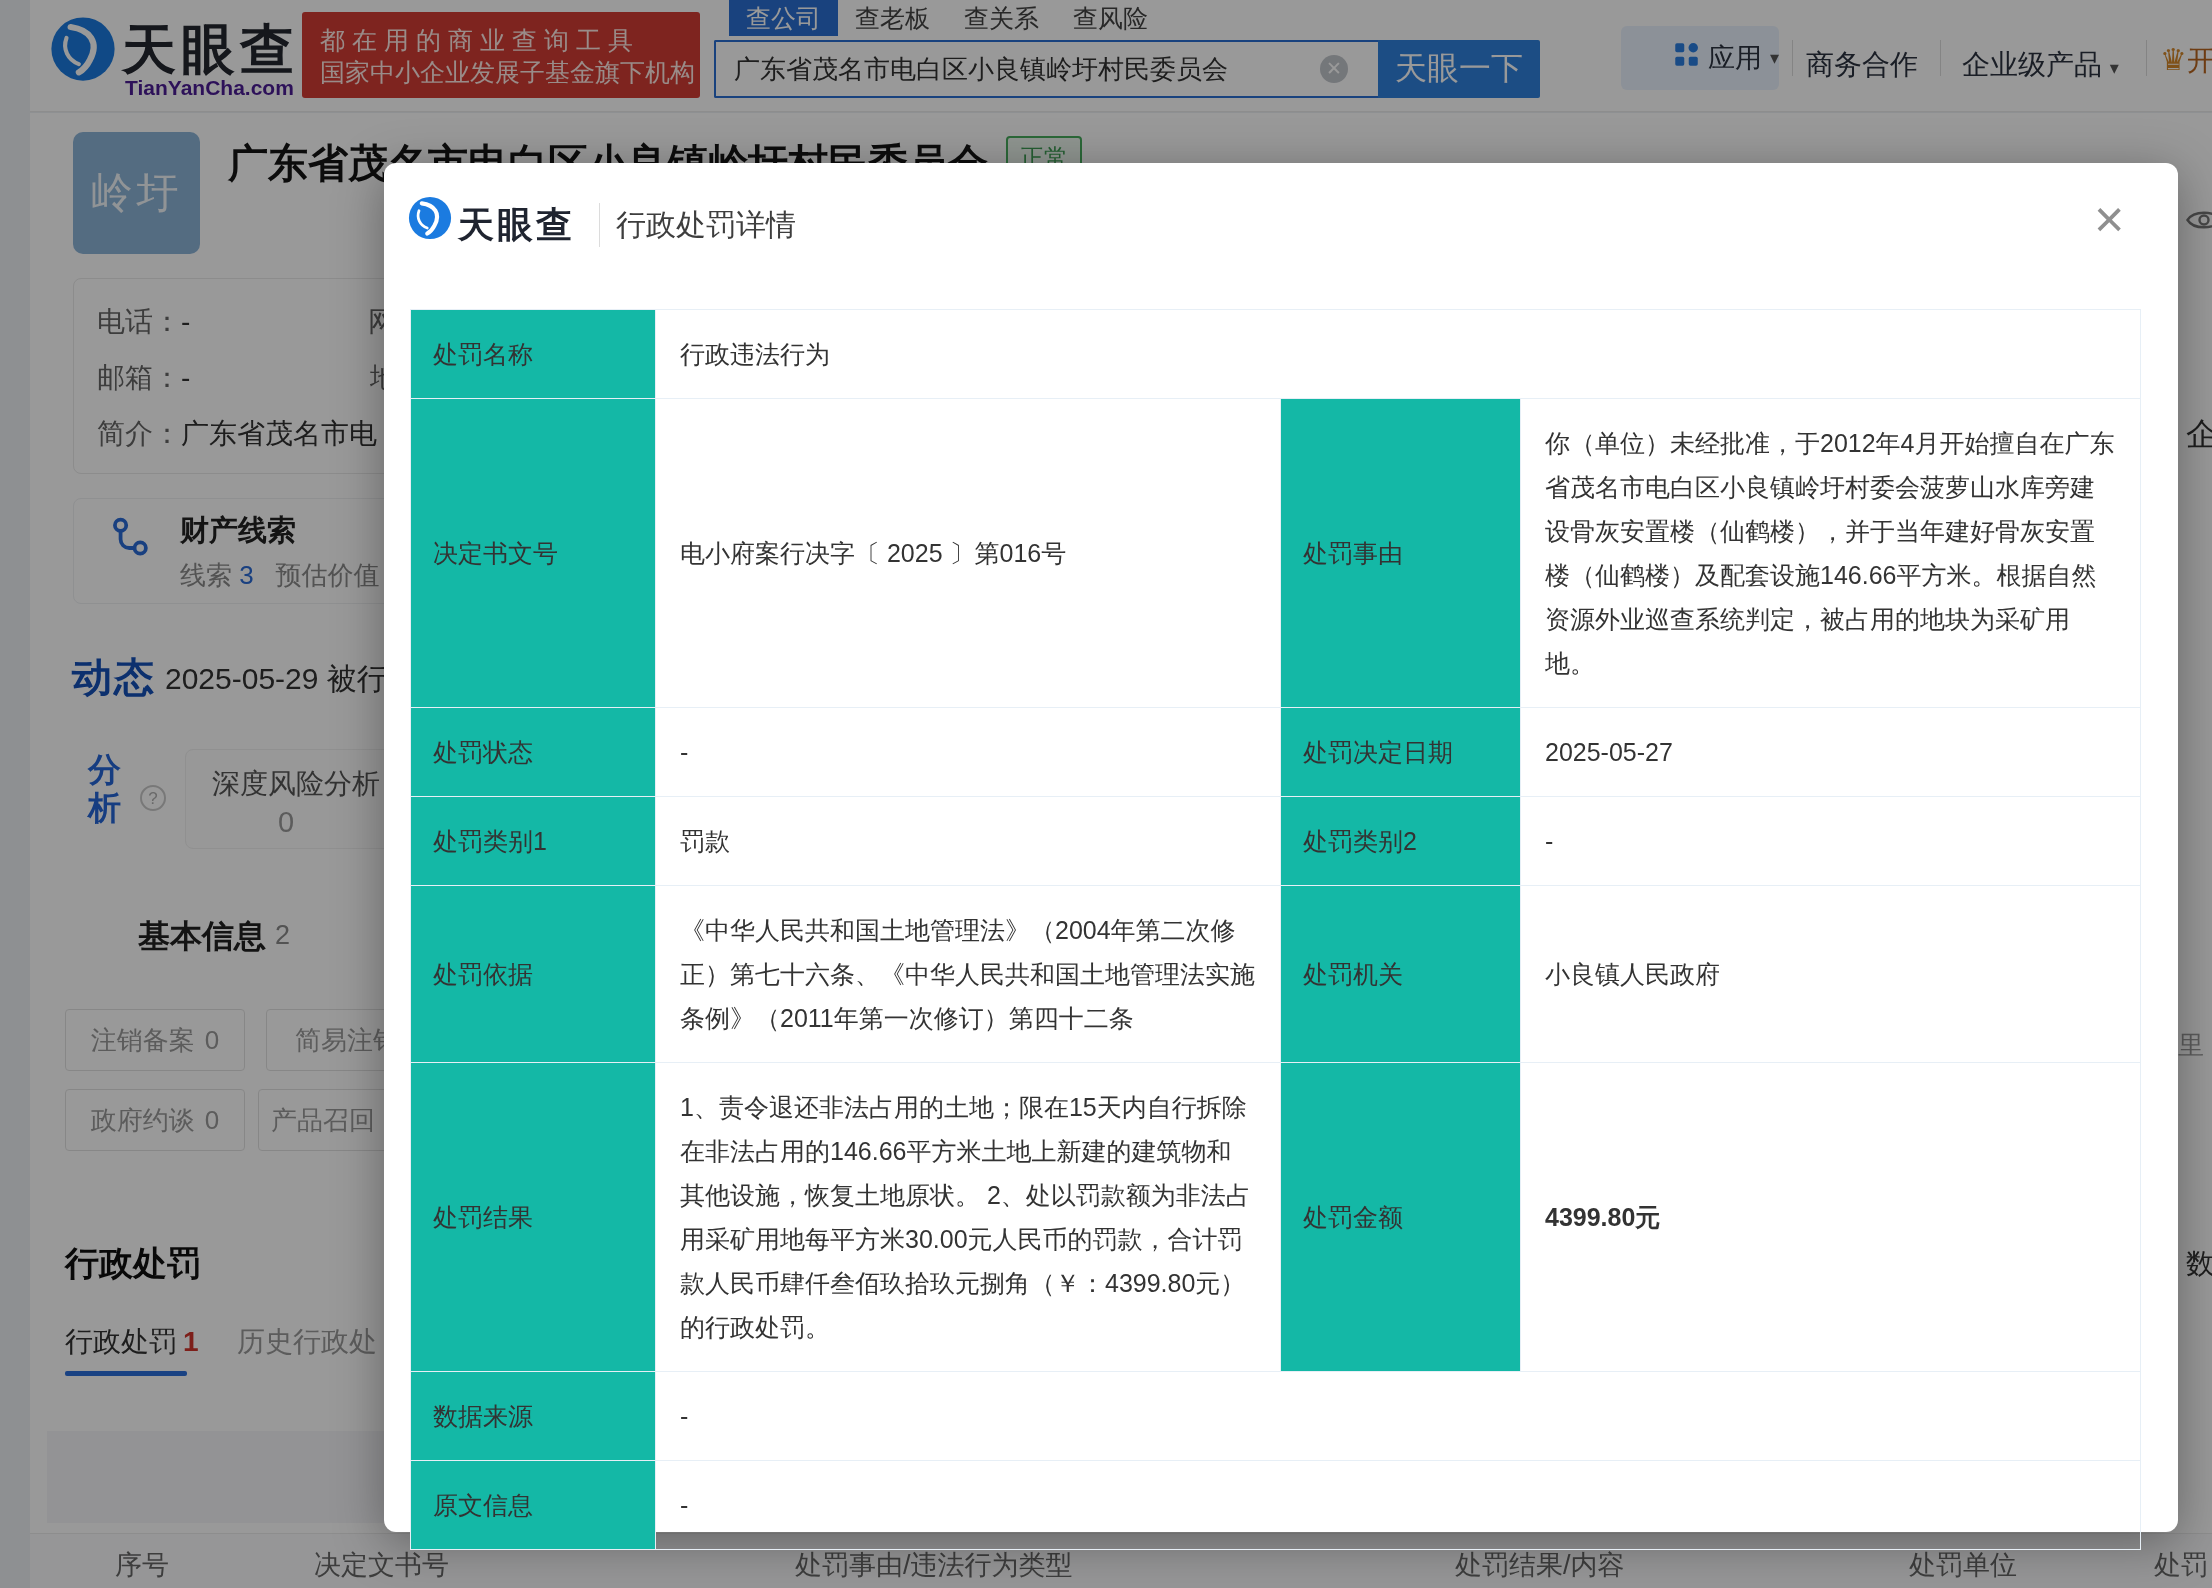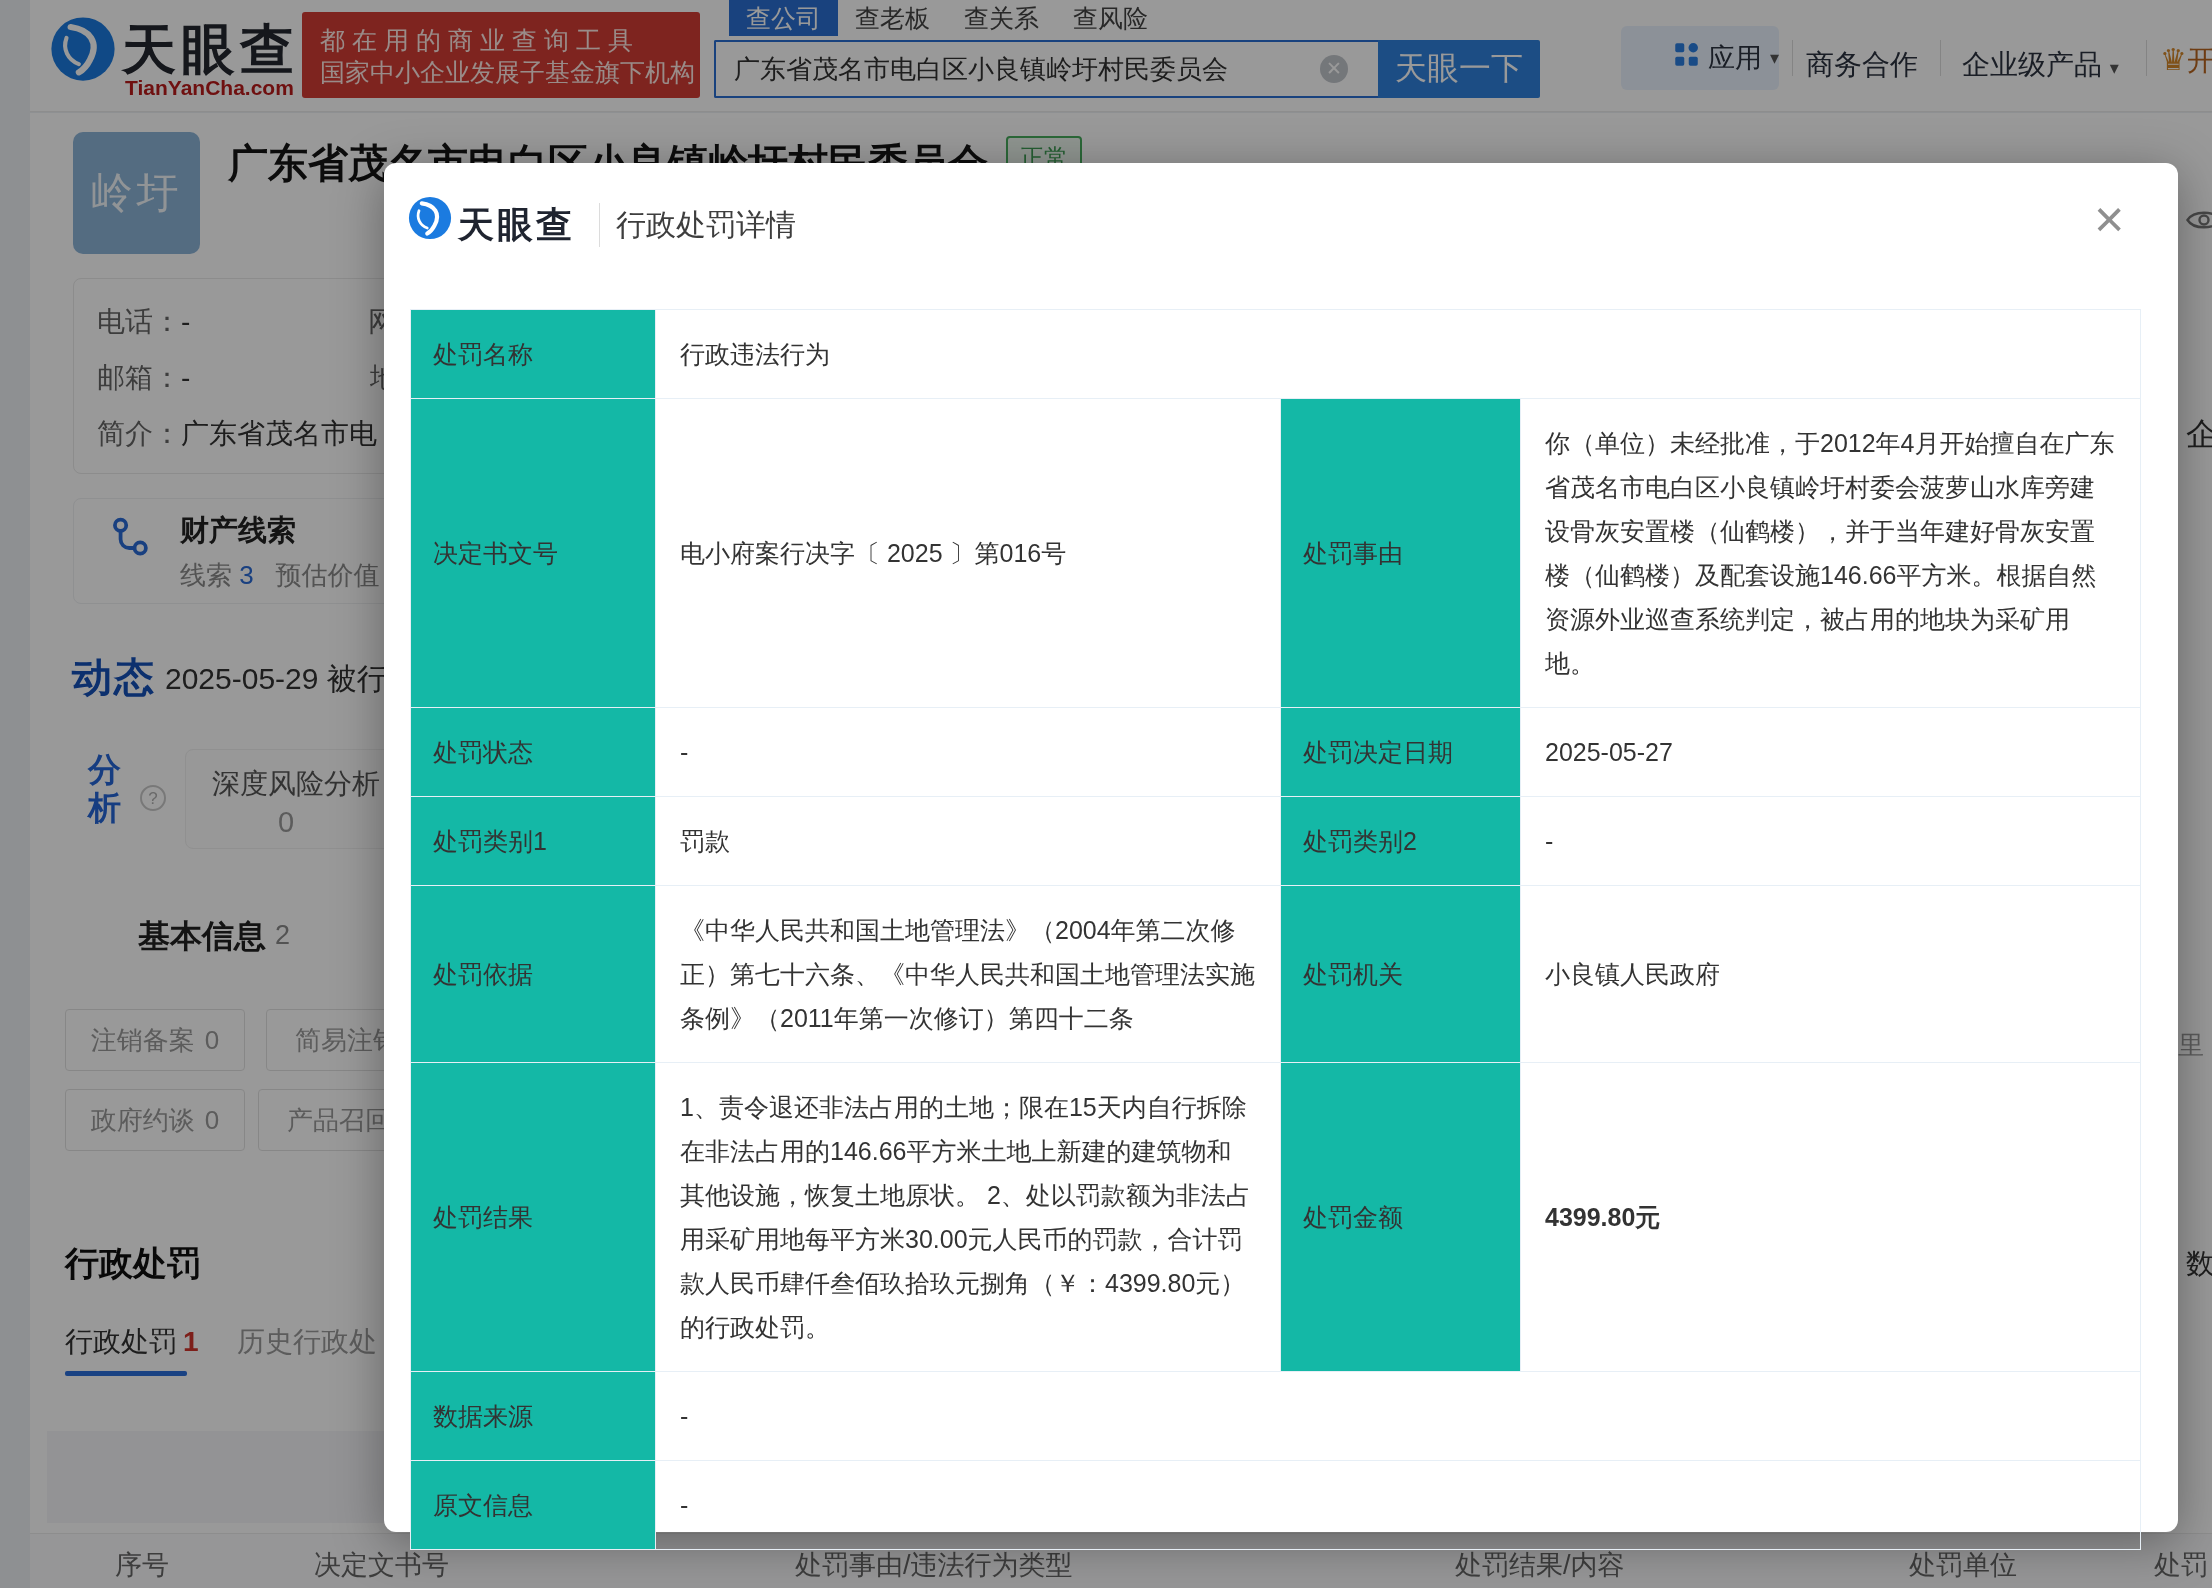--- a/index.html
+++ b/index.html
@@ -3,21 +3,21 @@
 <meta charset="utf-8">
 <style>
   * { margin:0; padding:0; box-sizing:border-box; }
   html,body { width:2212px; height:1588px; overflow:hidden; }
   body { font-family:"Liberation Sans","DejaVu Sans",sans-serif; background:#edf0f3; position:relative; }
   .abs { position:absolute; }
   
   .bg { position:absolute; inset:0; background:#edf0f3; z-index:1; }
   .hdr { position:absolute; left:30px; top:0; right:0; height:112px; background:#fff; border-bottom:1px solid #ececec; }
   .logo-cn { left:92px; top:14px; font-size:54px; font-weight:800; color:#23272f; letter-spacing:5px; }
-  .logo-dom { left:95px; top:76px; font-size:21px; font-weight:700; color:#b91c1c; }
+  .logo-dom { left:95px; top:76px; font-size:21px; font-weight:700; color:#4c1d95; }
   .slogan { left:272px; top:12px; width:398px; height:86px; background:#d33c34; color:#ffe9e4; padding:12px 18px; border-radius:3px; }
   .slogan div { font-size:25px; line-height:32px; white-space:nowrap; }
   .slogan .l1 { letter-spacing:7px; }
   .topnav { left:699px; top:0; height:36px; display:flex; }
   .topnav .tnav { font-size:25px; color:#444; padding:3px 17px; line-height:30px; }
   .topnav .tnav.active { background:#2a6fd2; color:#fff; }
   .searchwrap { left:684px; top:40px; height:58px; display:flex; }
   .searchwrap input { width:664px; height:58px; border:2px solid #2a6fd2; border-right:none; padding:0 56px 0 18px; font-size:26px; color:#333; outline:none; background:#fff; border-radius:2px 0 0 2px; }
   .clear-ic { left:1290px; top:55px; width:28px; height:28px; background:#c2c6cc; border-radius:50%; color:#fff; font-size:19px; line-height:28px; text-align:center; }
   .searchbtn { width:162px; height:58px; background:#2f80dd; color:#fff; font-size:32px; border:none; border-radius:0 2px 2px 0; cursor:pointer; }
@@ -166,21 +166,21 @@
         <span>注销备案</span>
         <span>0</span>
       </div>
     <div class="abs qbtn" style="left:236px;top:896px;width:160px;justify-content:flex-start;padding-left:28px;">
         <span>简易注销</span>
       </div>
     <div class="abs qbtn" style="left:35px;top:976px;">
         <span>政府约谈</span>
         <span>0</span>
       </div>
-    <div class="abs qbtn" style="left:228px;top:976px;width:160px;justify-content:flex-start;padding-left:28px;">
+    <div class="abs qbtn" style="left:228px;top:976px;width:160px;justify-content:flex-start;padding-left:12px;">
         <span>产品召回</span>
       </div>
 
     <div class="abs sec-title">行政处罚</div>
     <div class="abs ptab" style="left:35px;top:1210px;color:#333;"><span>行政处罚</span><span class="cnt">1</span></div>
     <div class="abs ptab" style="left:207px;top:1210px;color:#9a9a9a;">历史行政处</div>
     <div class="abs tab-underline"></div>
     <div class="abs panel-lite"></div>
 
     <div class="abs btable-hdr"></div>

